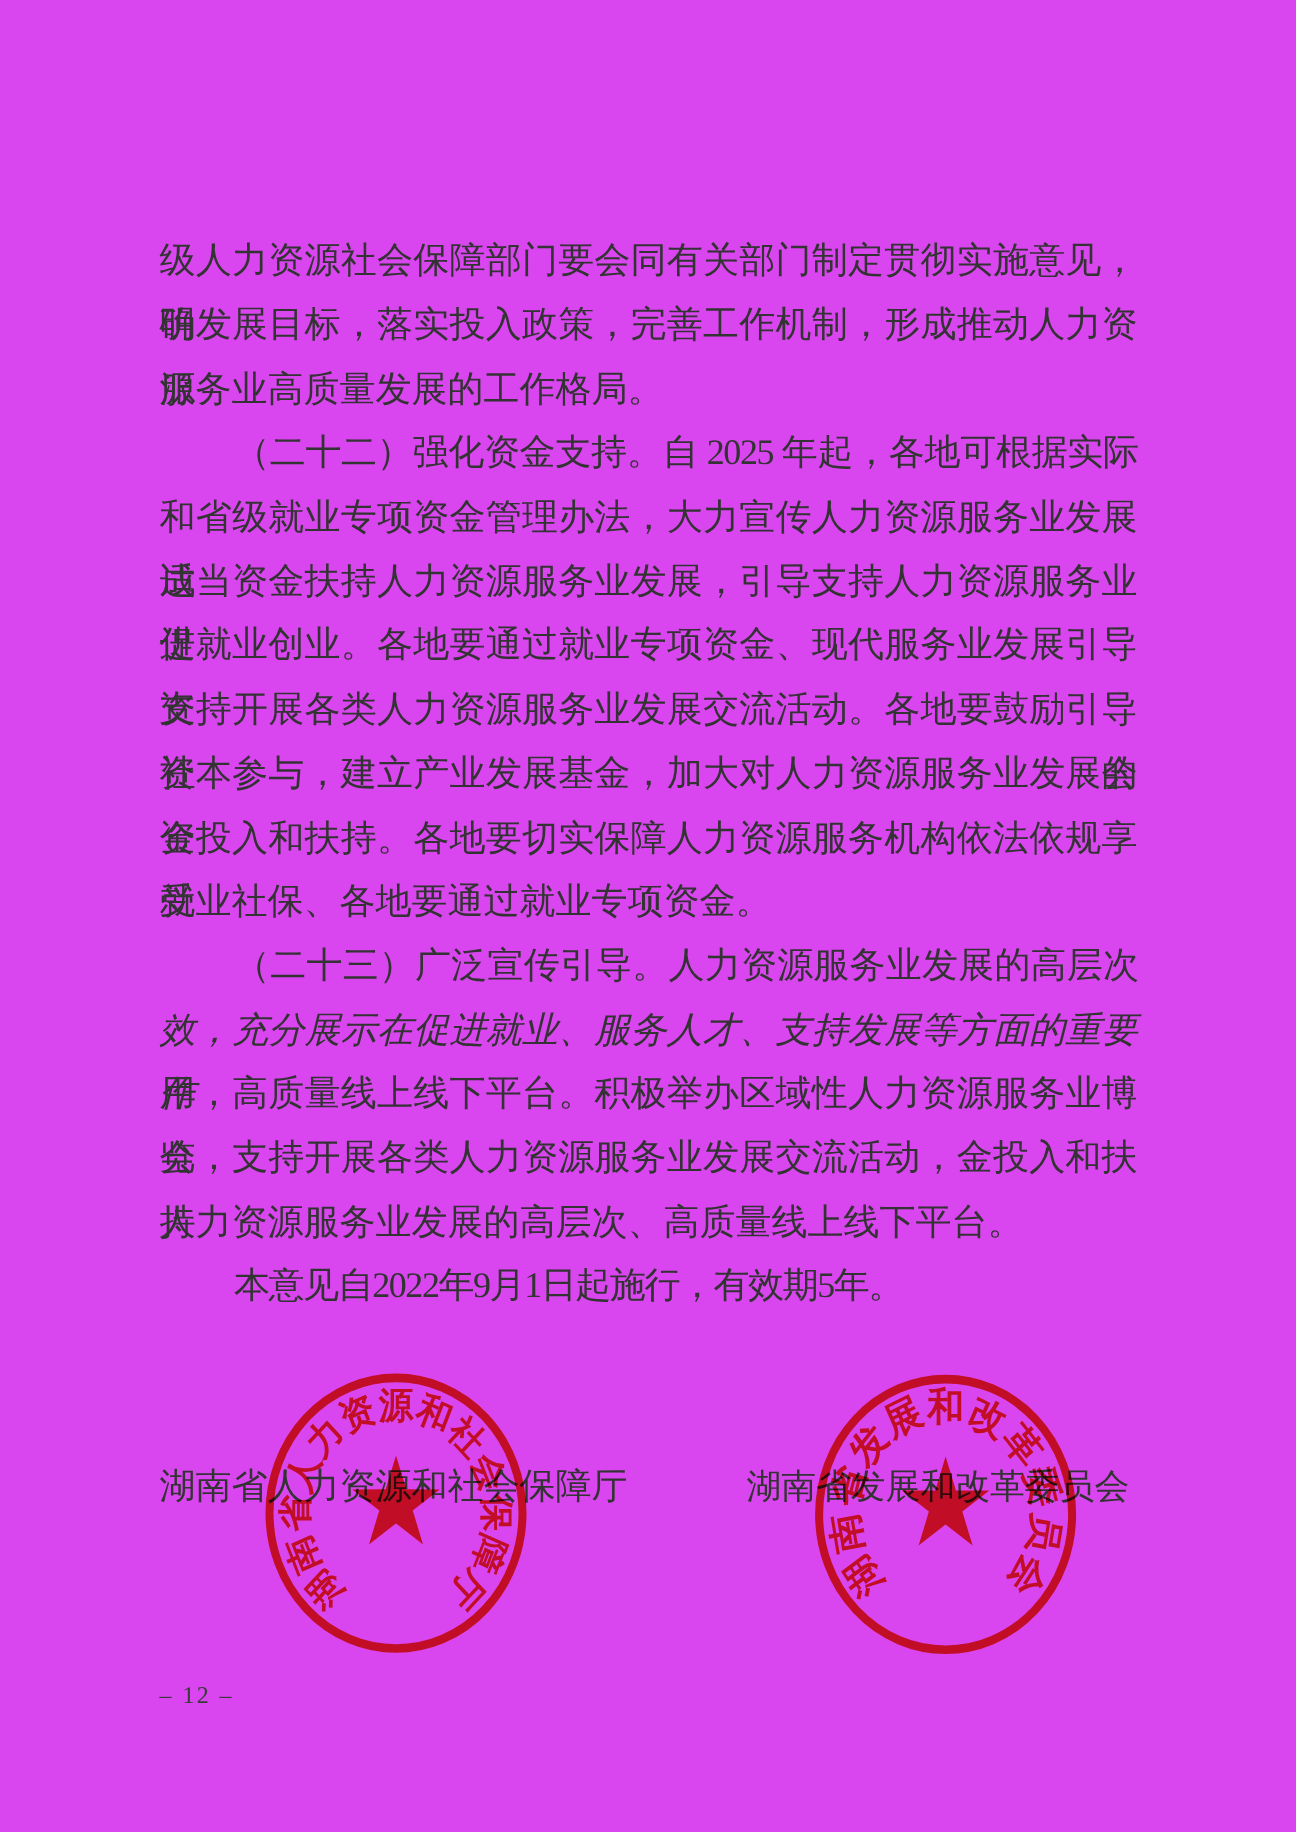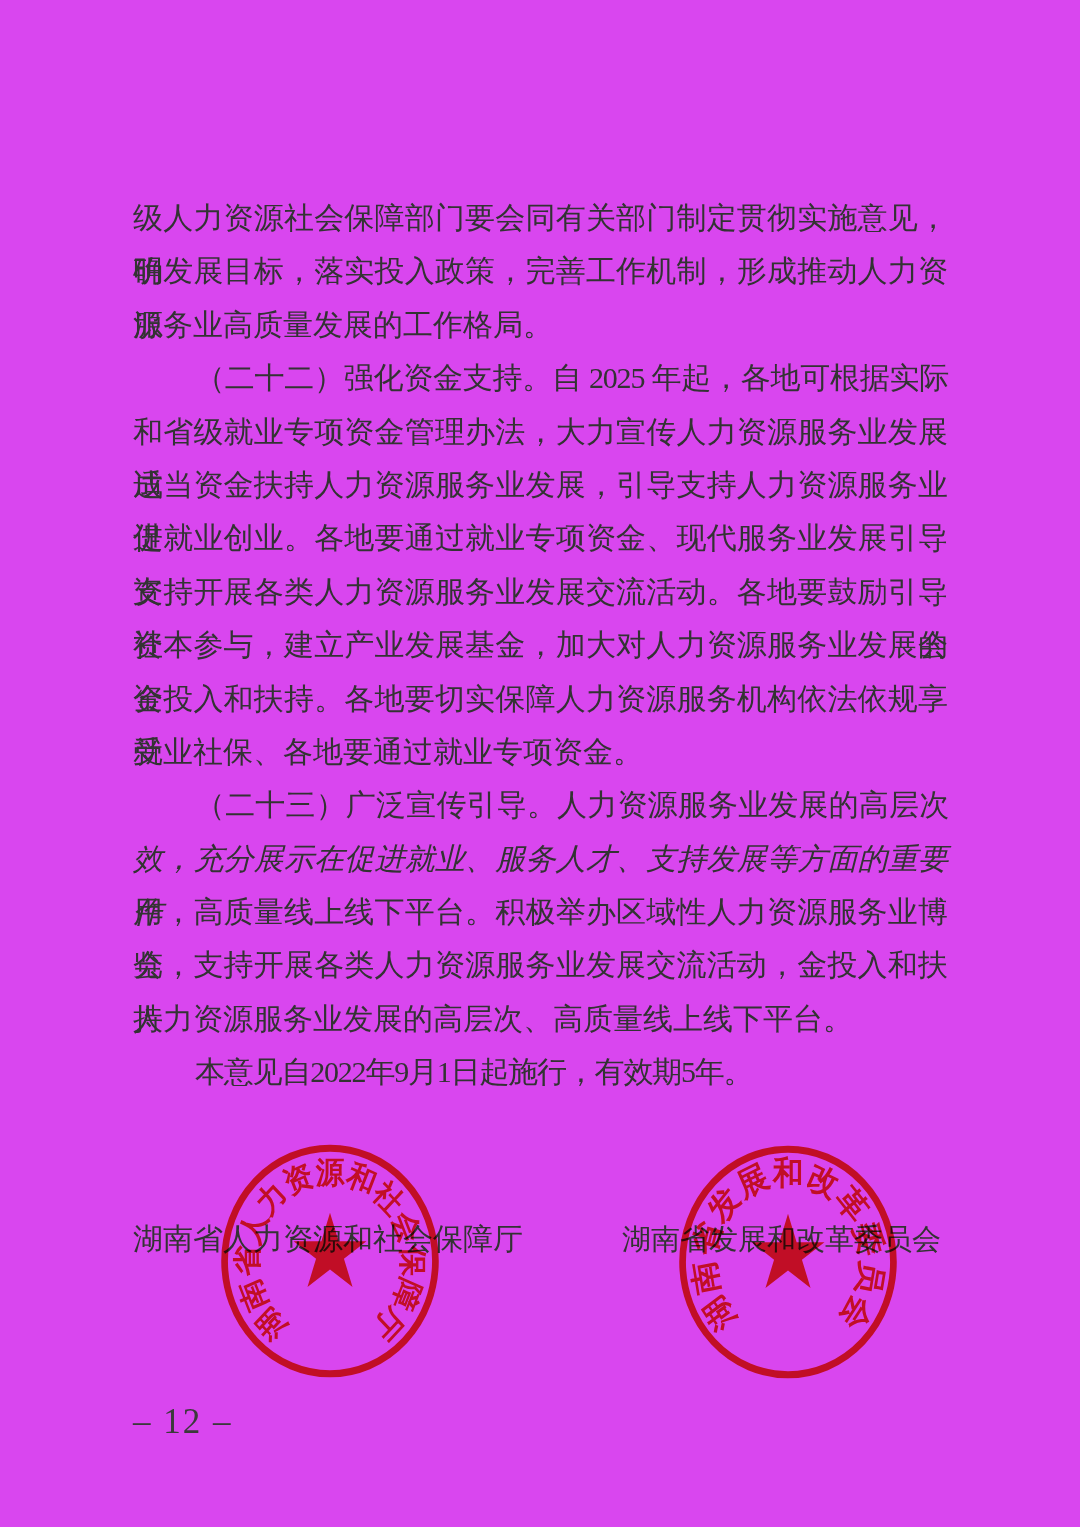--- a/index.html
+++ b/index.html
@@ -38,21 +38,21 @@
   .seal {
     position:absolute;
     mix-blend-mode:multiply;
     opacity:0.94;
   }
   .seal-left  { left:215px; top:1138px; width:230px; height:246px; }
   .seal-right { left:673px; top:1139px; width:230px; height:246px; }
   .page-number {
     position:absolute;
     left:133px; top:1402px;
-    font-size:35px;
+    font-size:20px;
     letter-spacing:2px;
     color:#3a3a3a;
   }
 </style>
 </head>
 <body>
 
 <div class="page">
 
   <div class="doc-text" id="docBody">

